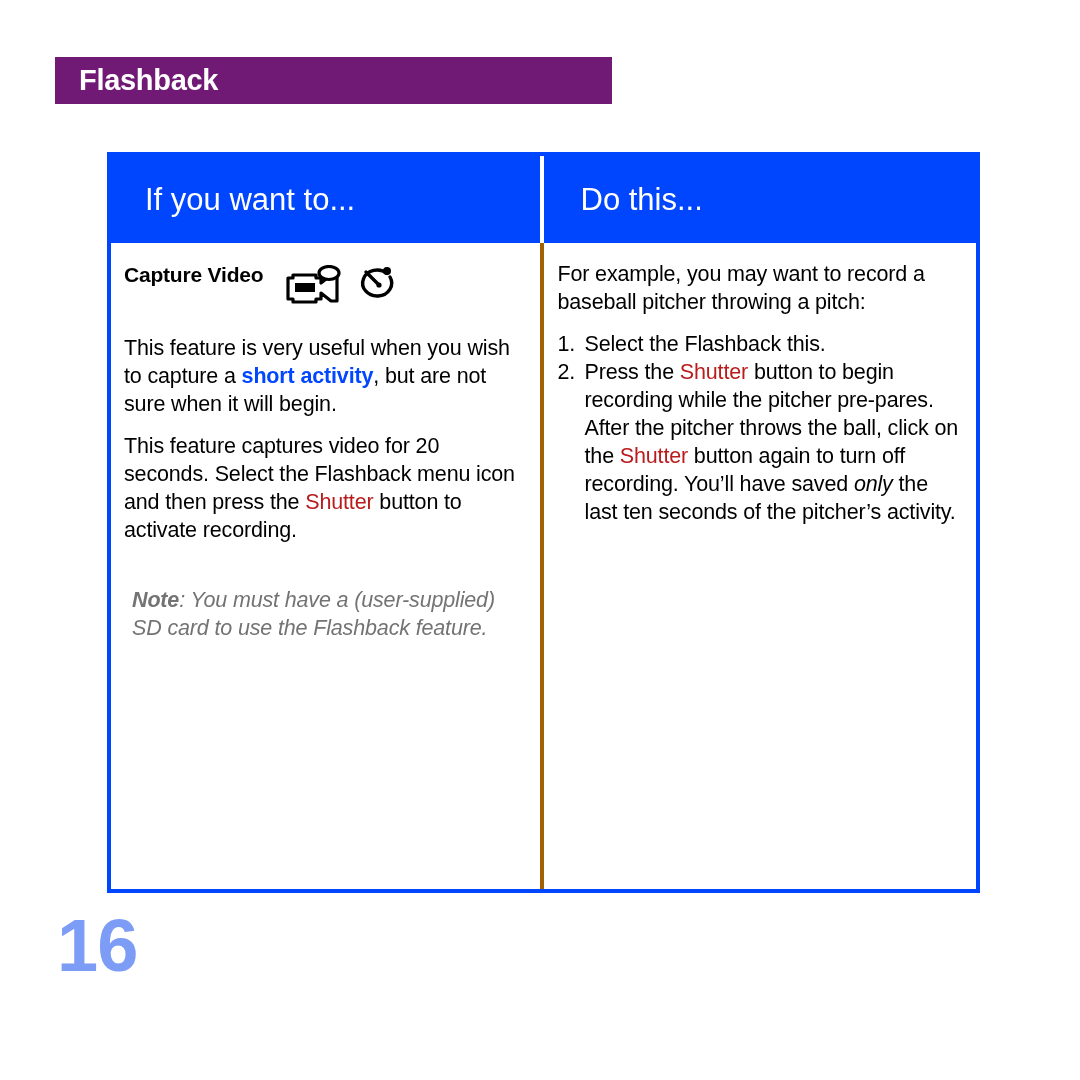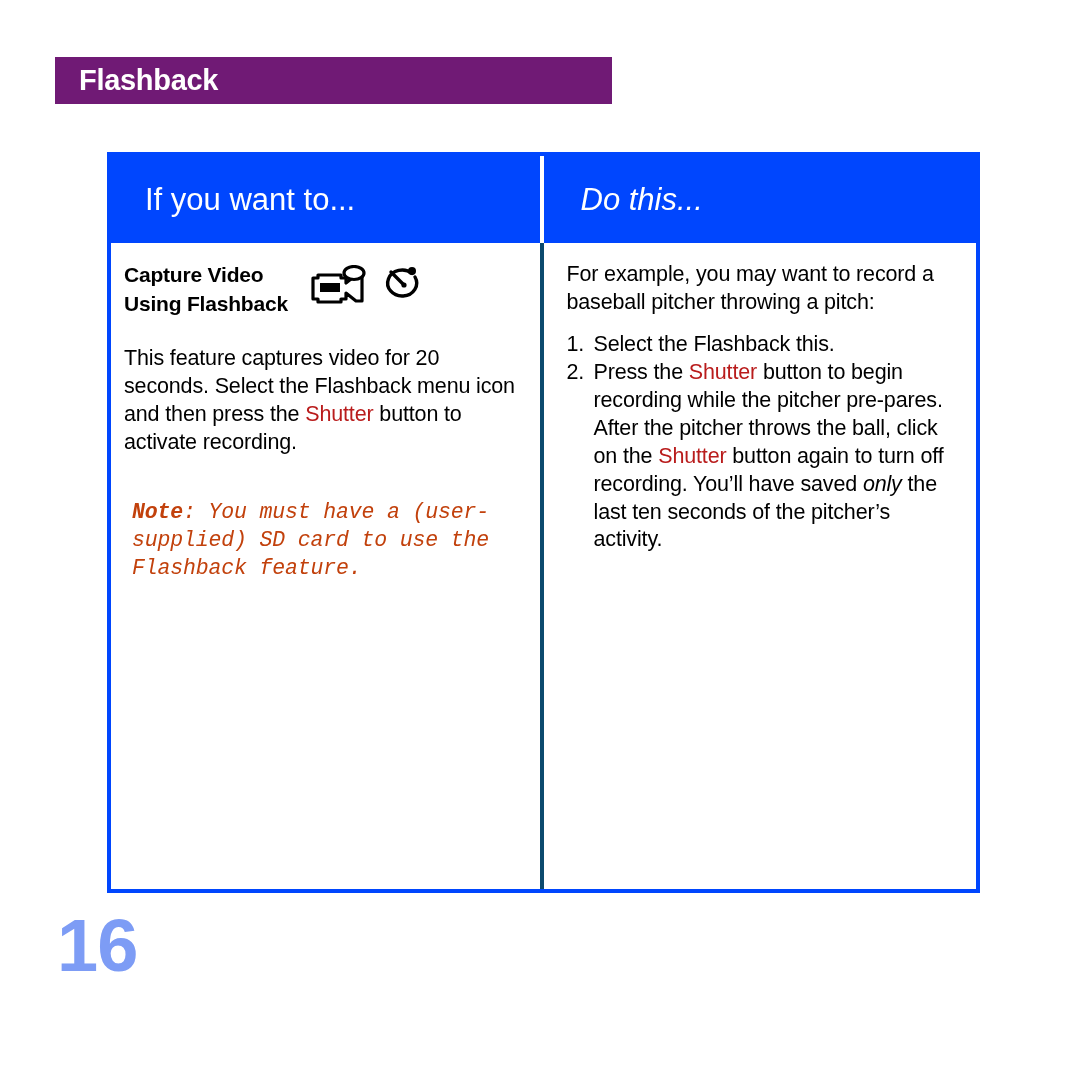--- a/index.html
+++ b/index.html
@@ -59,46 +59,45 @@
     display: flex;
     align-items: center;
     box-sizing: border-box;
   }
   .table-head .head-cell.left {
     padding-left: 34px;
     border-right: 4px solid #ffffff;
   }
   .table-head .head-cell.right {
     padding-left: 37px;
-    font-style: italic;
   }
   .head-label {
     color: #ffffff;
     font-size: 31px;
     font-weight: normal;
     line-height: 1;
   }
 
   .table-body {
     display: flex;
     flex: 1 1 auto;
     background: #ffffff;
   }
   .body-cell {
     flex: 1 1 50%;
     box-sizing: border-box;
     padding: 18px 20px 10px 13px;
   }
   .body-cell.left {
-    border-right: 4px solid #0c4a6e;
+    border-right: 4px solid #a16207;
     padding-left: 13px;
     padding-right: 10px;
   }
   .body-cell.right {
-    padding-left: 23px;
+    padding-left: 14px;
     padding-right: 16px;
   }
 
   
   .feature-head-row {
     display: flex;
     align-items: flex-start;
     margin-bottom: 26px;
   }
   .feature-title {
@@ -135,24 +134,23 @@
   }
   .kw-blue {
     color: #b91c1c;
   }
   .em-italic { font-style: italic; }
 
   p.note-text {
     margin: 42px 0 0 8px;
     font-size: 21.5px;
     line-height: 1.3;
-    color: #c2410c;
+    color: #737373;
     font-style: italic;
     letter-spacing: -0.15px;
-    font-family: Liberation Mono, monospace;
   }
   p.note-text .note-label {
     font-weight: bold;
     font-style: italic;
   }
 
   
   .steps-list {
     margin: 14px 0 0 0;
     padding: 0;
@@ -203,21 +201,20 @@
     </div>
   </div>
 
   <div class="table-body">
 
     <div class="body-cell left">
 
       <div class="feature-head-row">
         <div class="feature-title">
           <span class="ft-line">Capture Video</span>
-          <span class="ft-line">Using Flashback</span>
         </div>
 
         <div class="icon-group">
           <span class="icon-camcorder">
             <svg width="58" height="40" viewBox="0 0 58 40" aria-hidden="true">
               <path d="M3 14 L3 34 L8 34 L8 37 L31 37 L31 34 L36 34
                        L36 28 L46 36 L52 36 L52 10 L46 10 L36 18
                        L36 13 L31 13 L31 10 L8 10 L8 13 L3 13 Z" fill="#ffffff" stroke="#000000" stroke-width="3.2" stroke-linejoin="round"></path>
               <rect x="10" y="18" width="20" height="9" fill="#000000"></rect>
               <ellipse cx="44" cy="8" rx="10" ry="6.5" fill="#ffffff" stroke="#000000" stroke-width="3.2"></ellipse>
@@ -227,20 +224,23 @@
             <svg width="42" height="40" viewBox="0 0 42 40" aria-hidden="true">
               <path d="M33 12 A14.5 13 0 1 1 30 8.5" fill="none" stroke="#000000" stroke-width="3.4" stroke-linecap="round"></path>
               <line x1="9" y1="7" x2="22" y2="20" stroke="#000000" stroke-width="3.4" stroke-linecap="round"></line>
               <circle cx="22" cy="20" r="2.6" fill="#000000"></circle>
               <circle cx="30" cy="6" r="4" fill="#000000"></circle>
             </svg>
           </span>
         </div>
       </div>
 
+      <p class="body-text">
+        <span>This feature is very useful when you wish to capture a </span><span class="kw-blue-bold">short activity</span><span>, but are not sure when it will begin.</span>
+      </p>
 
       <p class="body-text">
         <span>This feature captures video for 20 seconds. Select the Flashback menu icon and then press the </span><span class="kw-blue">Shutter</span><span> button to activate recording.</span>
       </p>
 
       <p class="note-text">
         <span class="note-label">Note</span><span>: You must have a (user-supplied) SD card to use the Flashback feature.</span>
       </p>
     </div>
 

